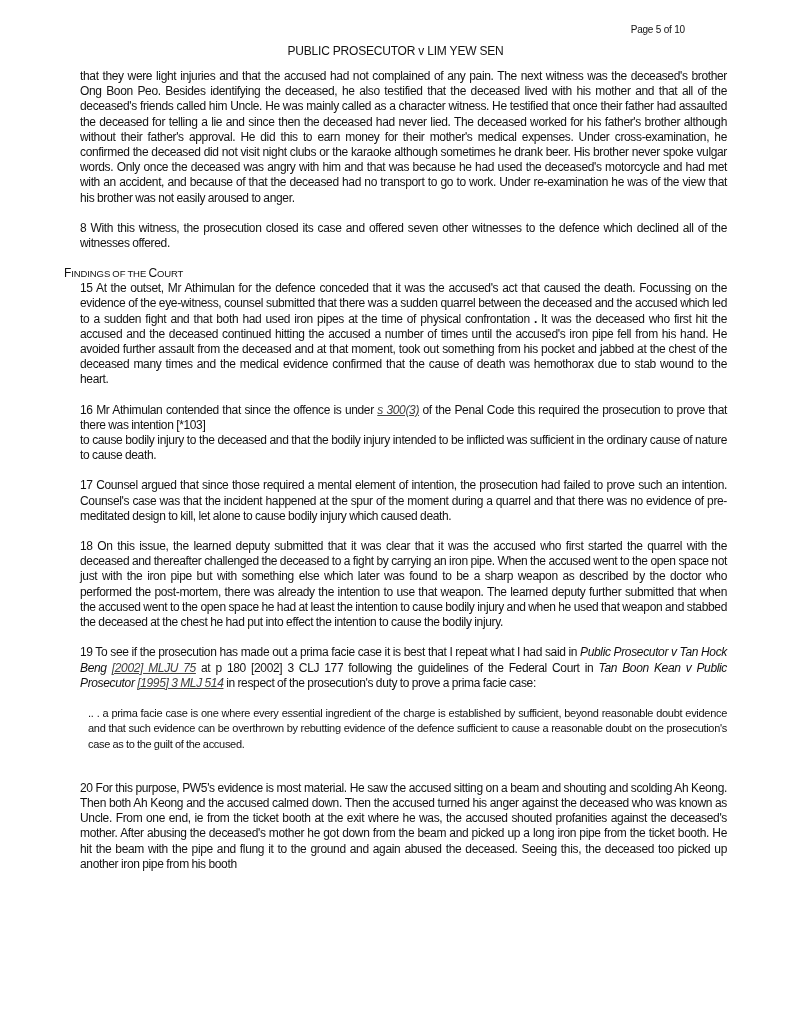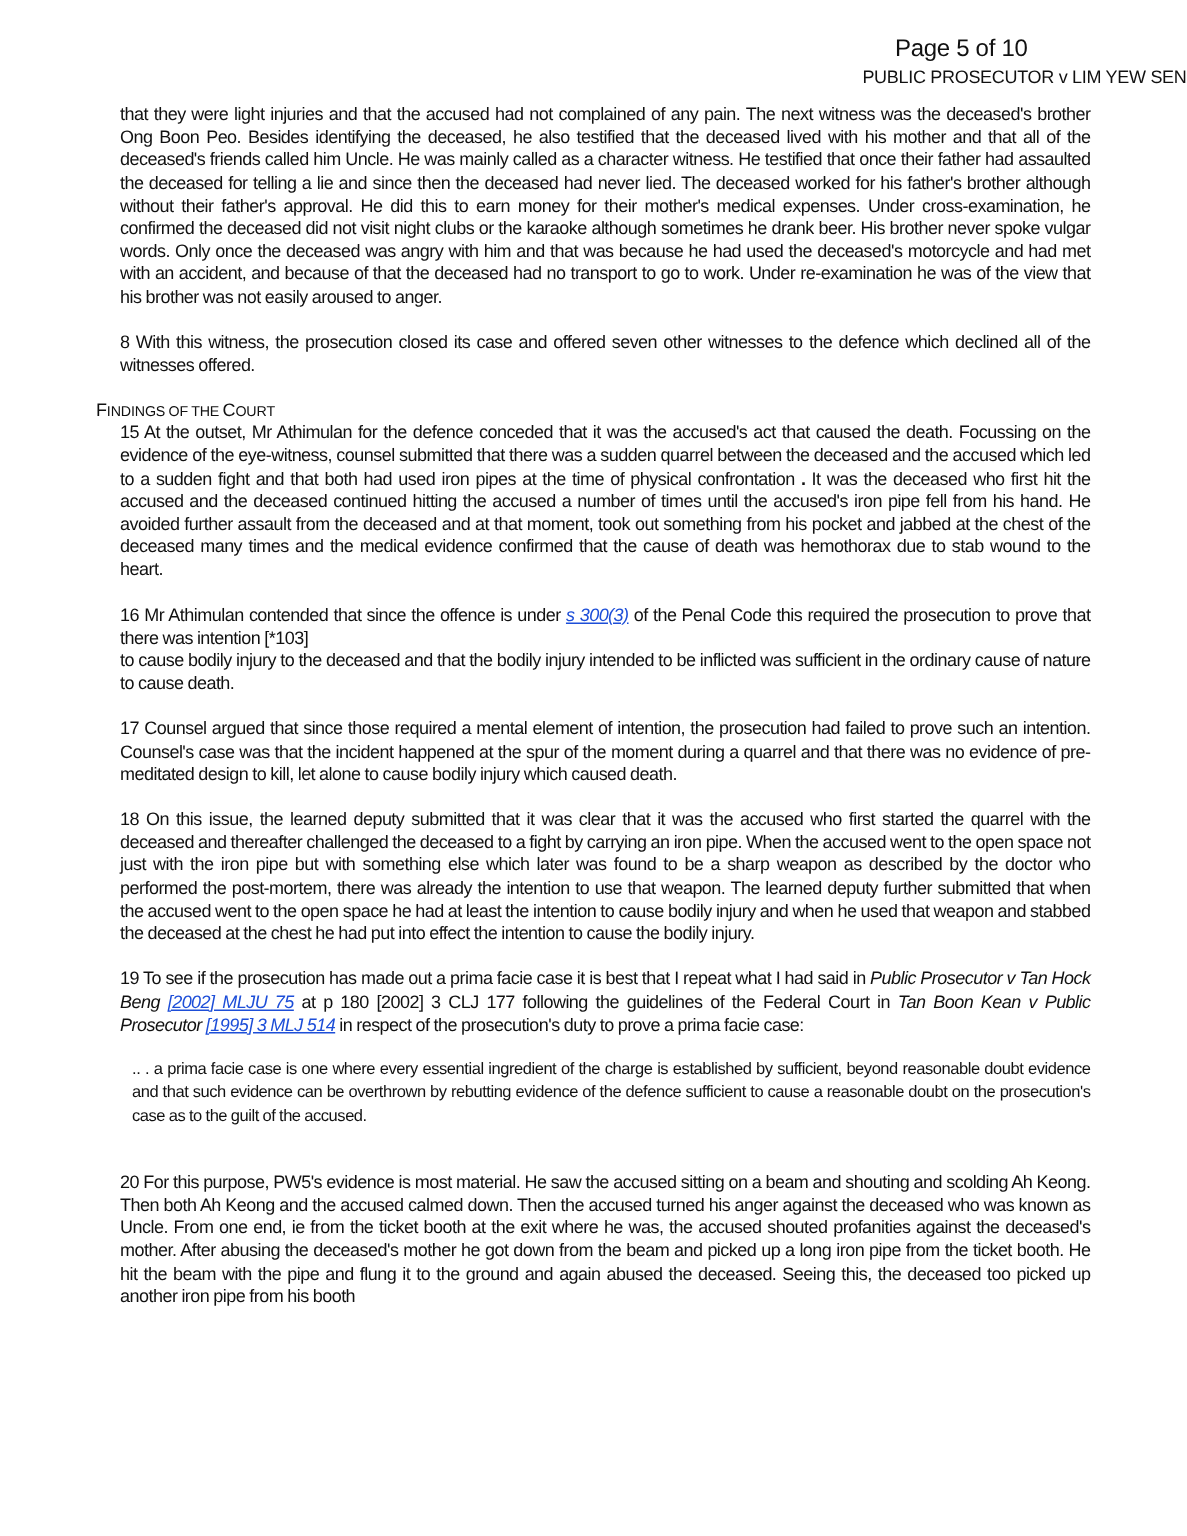--- a/index.html
+++ b/index.html
@@ -12,29 +12,29 @@
       height: 1024px;
       overflow: hidden;
       position: relative;
       font-family: "Liberation Sans", sans-serif;
       color: #111111;
     }
     .page-number {
       position: absolute;
       top: 24px;
       right: 106px;
-      font-size: 16px;
+      font-size: 10px;
       letter-spacing: -0.2px;
     }
     .doc-title {
       position: absolute;
       top: 44px;
       left: 0;
       width: 791px;
-      text-align: right;
+      text-align: center;
       font-size: 12px;
       letter-spacing: -0.2px;
     }
     .content {
       position: absolute;
       top: 69px;
       left: 64px;
       width: 663px;
       font-size: 12px;
       line-height: 15.2px;
@@ -60,21 +60,21 @@
       margin: 43px 0 15px 0;
     }
     .quote {
       margin: 0 0 29px 24px;
       font-size: 11px;
       line-height: 15.3px;
       text-align: justify;
       letter-spacing: -0.3px;
     }
     a.link {
-      color: #1d4ed8;
+      color: #404040;
       font-style: italic;
     }
     em.case {
       font-style: italic;
     }
   </style>
 </head>
 <body>
 
 <div class="page-number">Page 5 of 10</div>

